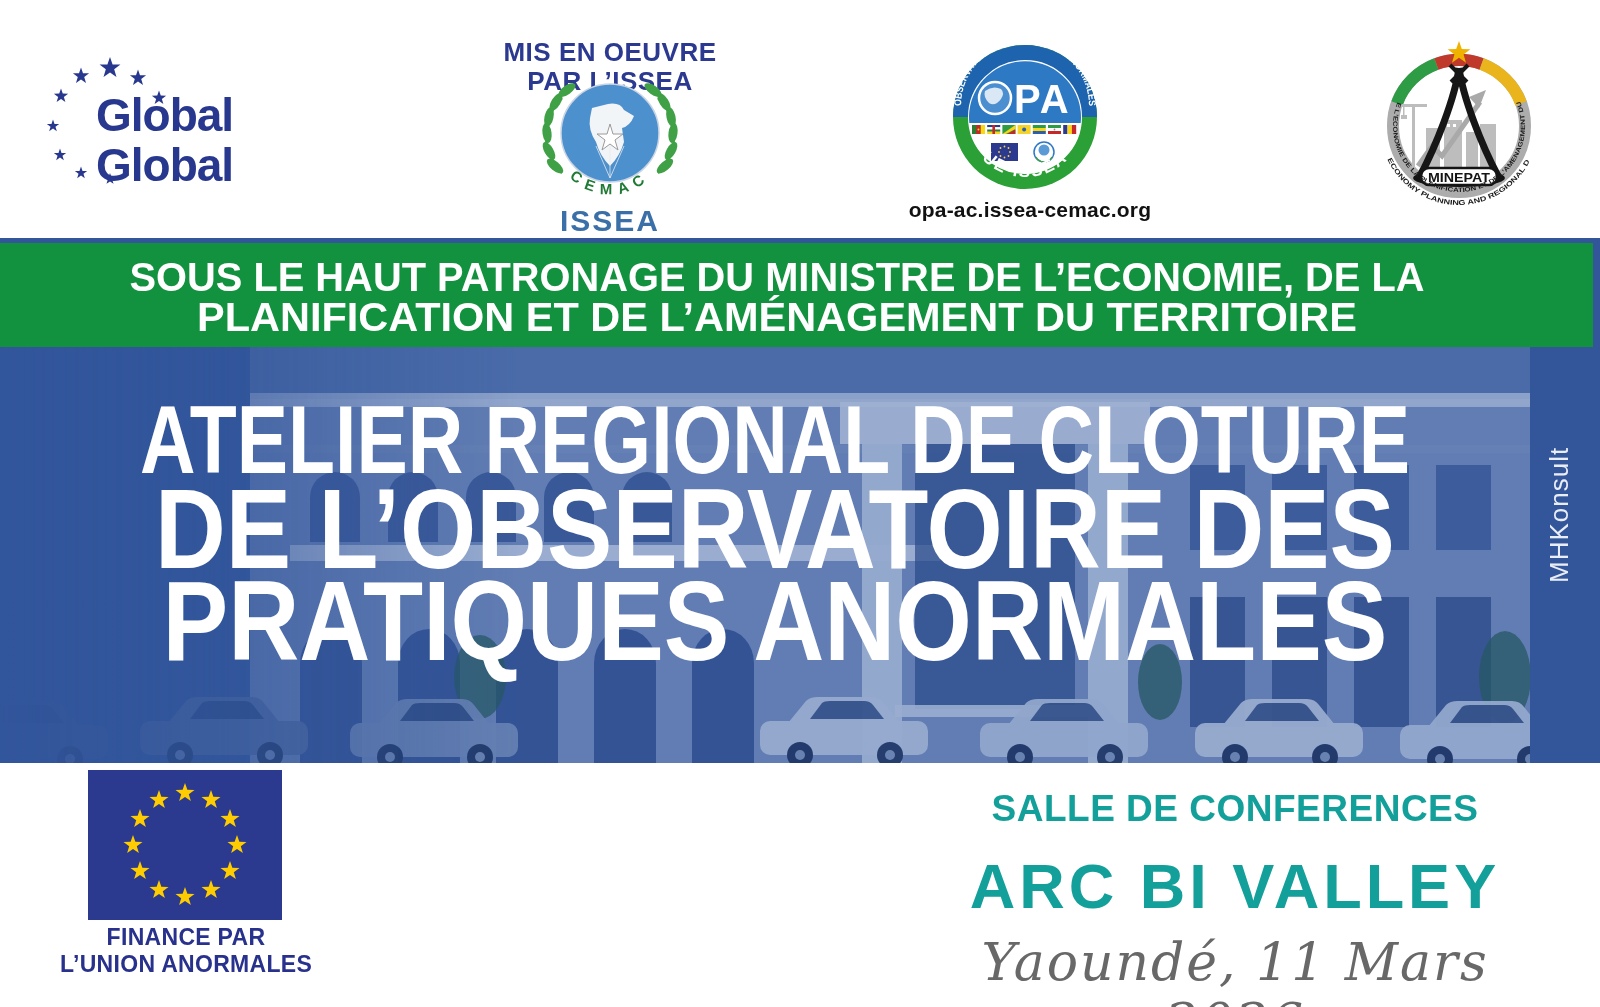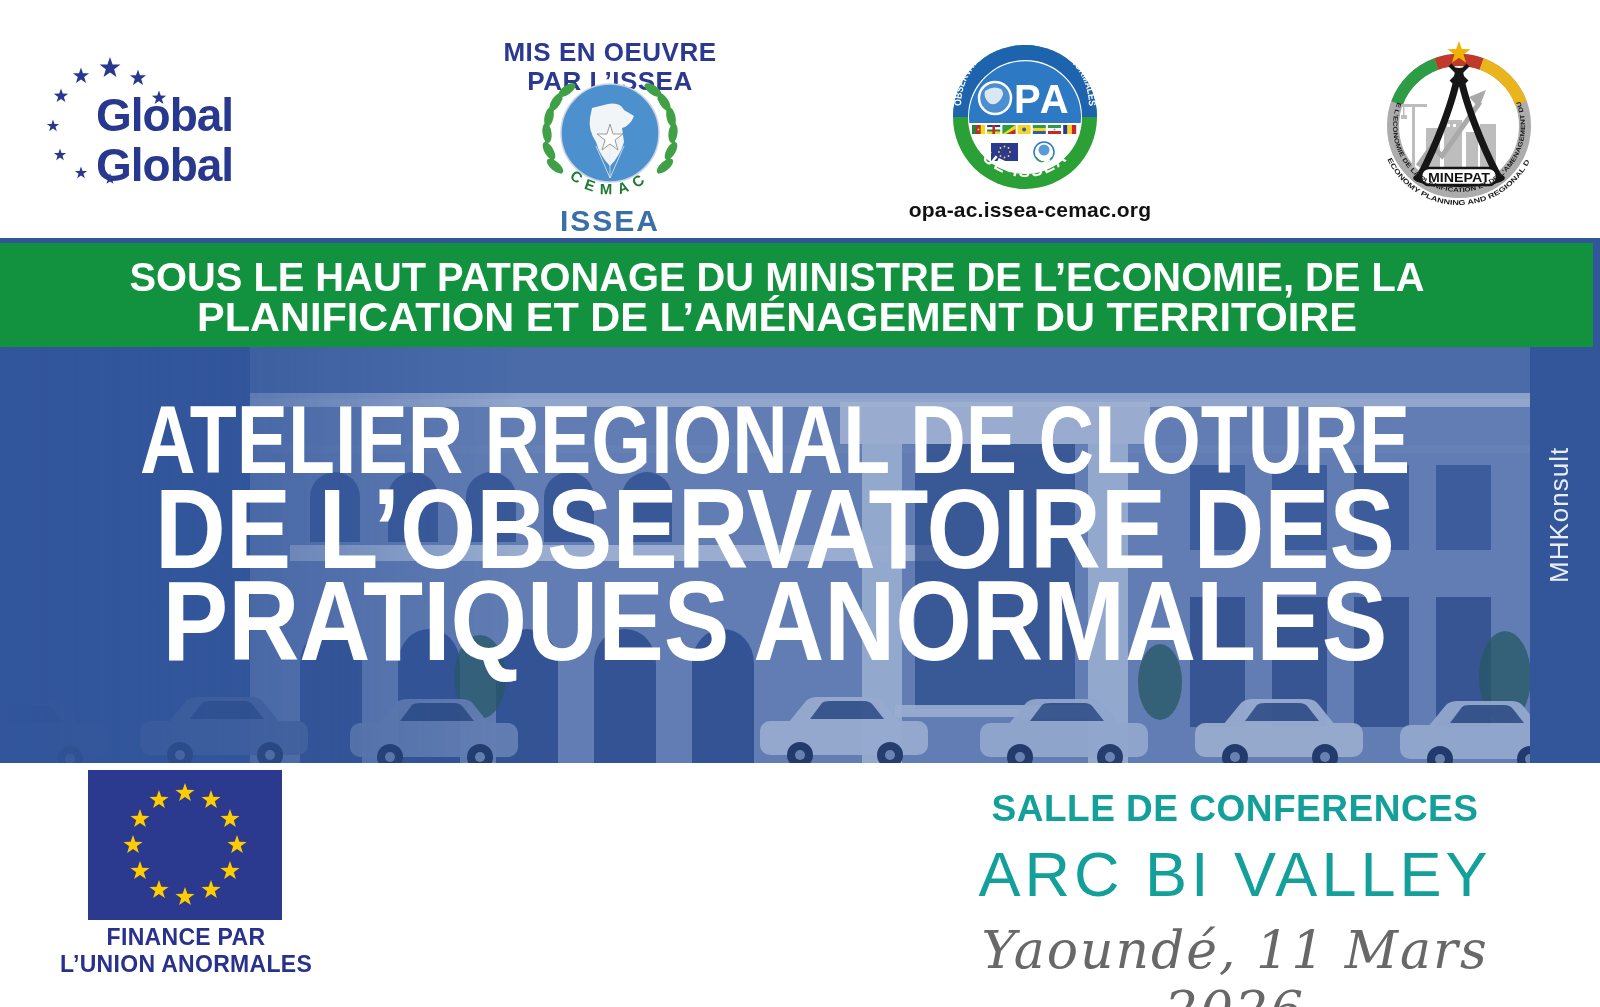--- a/index.html
+++ b/index.html
@@ -11,21 +11,21 @@
   .issea-caption{font-weight:bold;color:#2B3990;font-size:26px;line-height:1.13;text-align:center;letter-spacing:.5px;margin-top:12px;}
   .issea-label{font-weight:bold;color:#3A6FA8;font-size:30px;letter-spacing:2px;text-align:center;}
   .opa-url{font-weight:bold;color:#111;font-size:21px;text-align:center;letter-spacing:.2px;}
   
   .watermark{writing-mode:vertical-rl;transform:rotate(180deg);color:#E9EEF6;font-size:26px;
              letter-spacing:1px;font-weight:normal;}
   
   .funding{font-weight:bold;color:#28318C;font-size:23px;line-height:1.16;text-align:center;letter-spacing:.3px;}
   .venue{text-align:center;color:#14A09A;}
   .venue-hall{font-weight:bold;font-size:37px;letter-spacing:.5px;}
-  .venue-name{font-weight:normal;font-size:63px;letter-spacing:4px;margin-top:8px;}
+  .venue-name{font-weight:bold;font-size:63px;letter-spacing:4px;margin-top:20px;}
   .venue-date{font-family:"DejaVu Serif","Liberation Serif",serif;font-style:italic;
               color:#686868;font-size:52px;margin-top:10px;letter-spacing:2px;}
   svg text{font-family:"Liberation Sans","DejaVu Sans",sans-serif;}
 </style>
 </head>
 <body>
 
 <div class="page">
 
   <svg width="0" height="0" style="position:absolute" aria-hidden="true">

